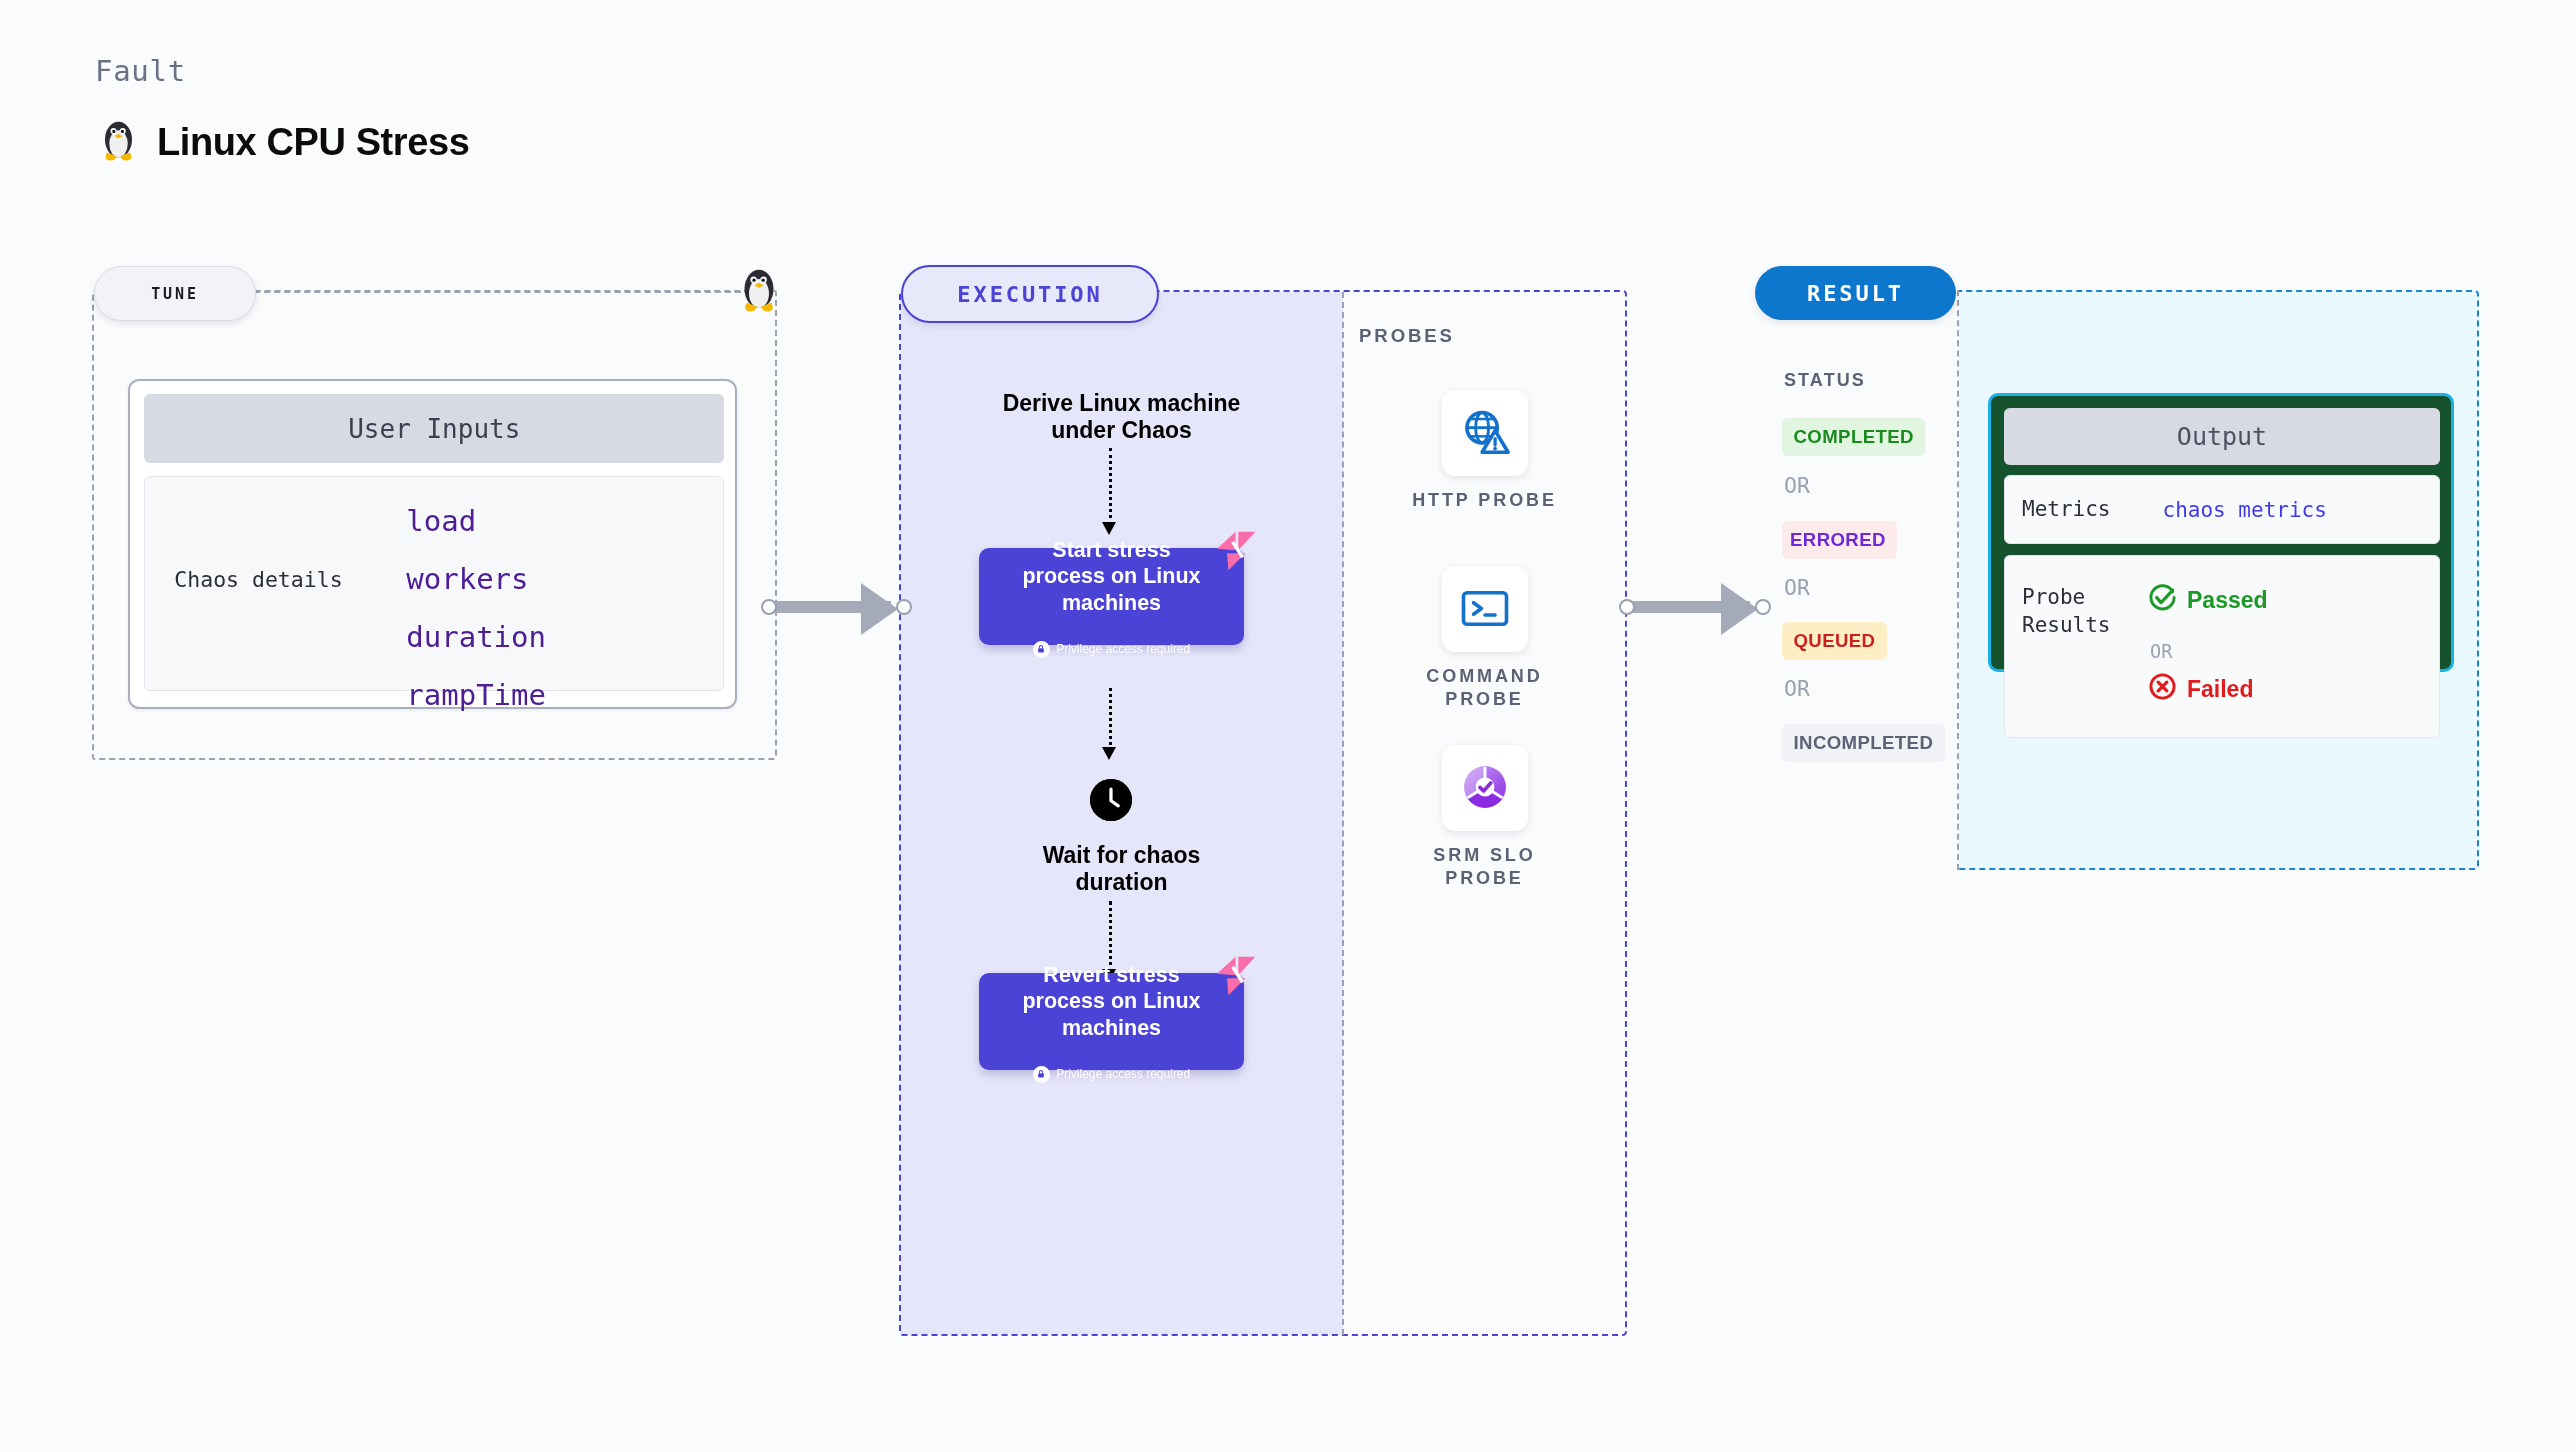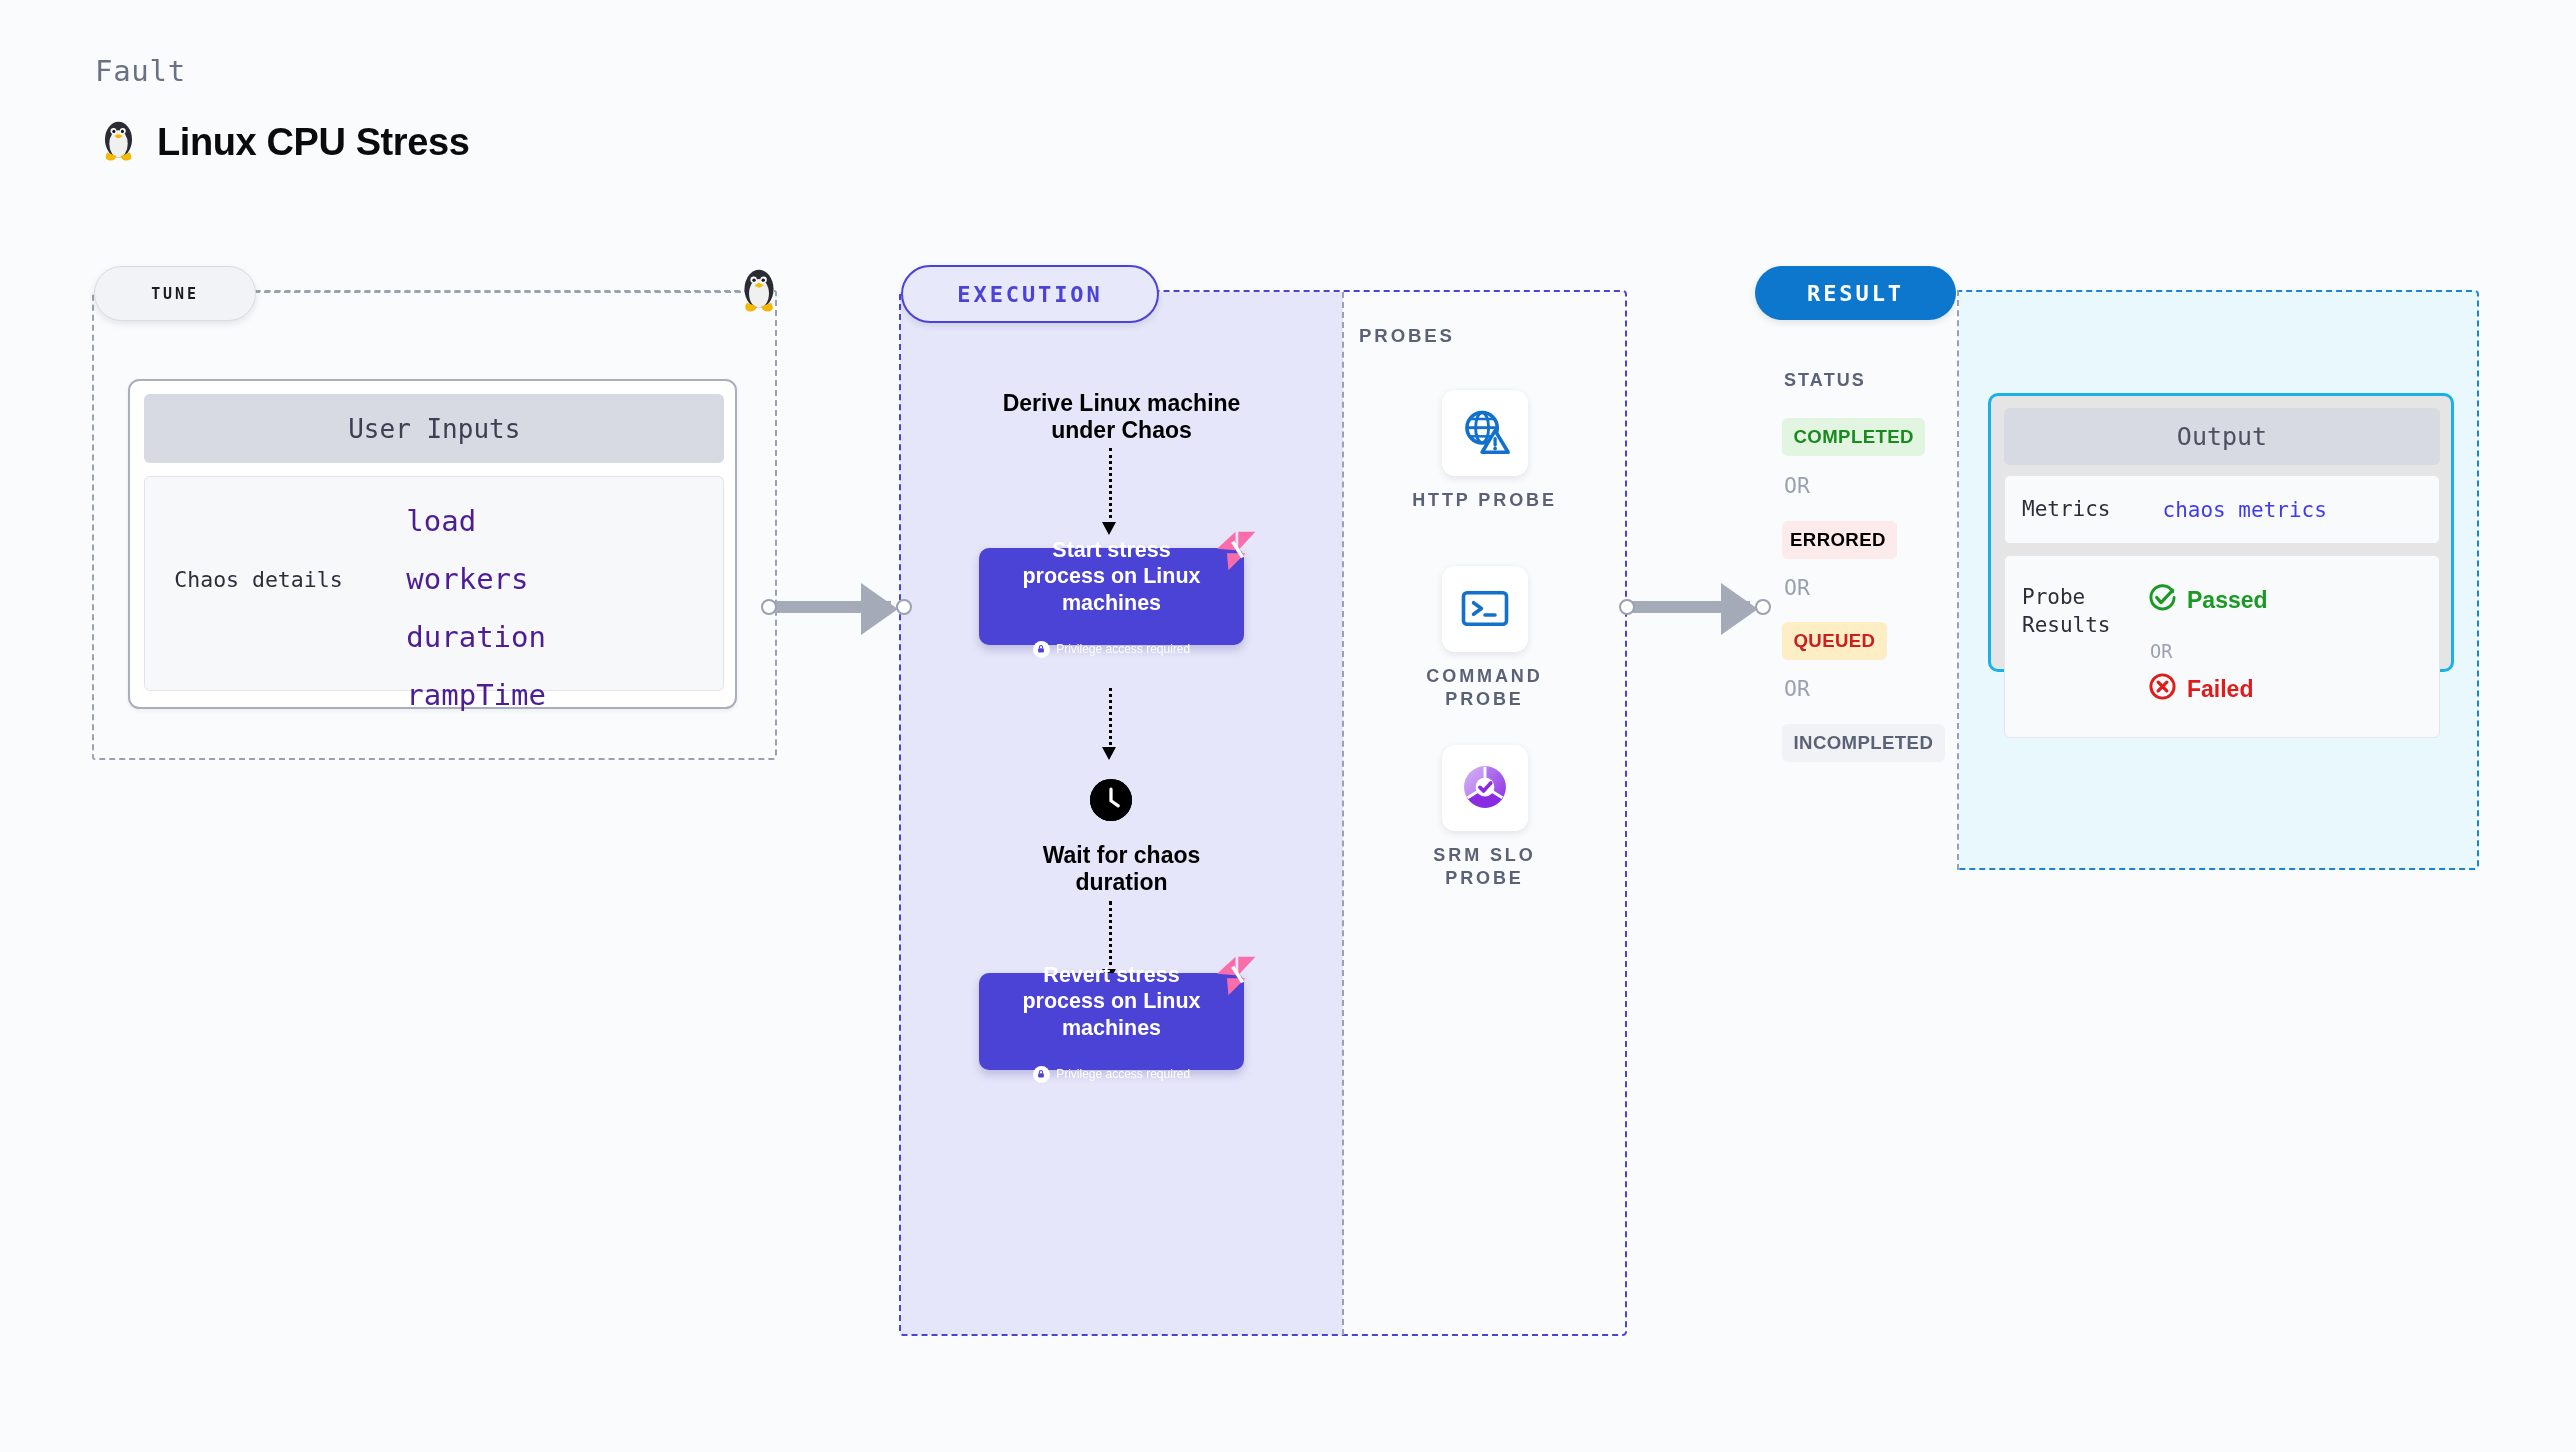--- a/index.html
+++ b/index.html
@@ -247,21 +247,21 @@
   }
   .or-text {
     position: absolute; left: 1784px;
     font-size: 21.5px; color: #9aa1b0;
     font-family: "DejaVu Sans Mono", monospace;
   }
 
   #output-panel {
     position: absolute; left: 1988px; top: 393px;
     width: 466px; height: 279px;
-    background: #e5e5e5;
+    background: #14532d;
     border: 3.6px solid #18b1e8;
     border-radius: 10px;
     box-sizing: border-box;
   }
   #output-header {
     position: absolute; left: 13px; top: 11.5px;
     width: 436px; height: 57px;
     background: #d7d9e3; border-radius: 5.7px;
     display: flex; align-items: center; justify-content: center;
     font-family: "DejaVu Sans Mono", monospace;
@@ -510,21 +510,21 @@
 
 <div id="result-container"></div>
 <div id="status-column"></div>
 <div id="result-pill" class="stage-pill">RESULT</div>
 
 <div id="status-label">STATUS</div>
 
 <div class="status-badge" style="top:418px; background:#e1f5e0; color:#1a8a1f;">COMPLETED</div>
 <div class="or-text" style="top:473px;">OR</div>
 
-<div class="status-badge" style="top:521px; background:#fdeaea; color:#000000;padding-left:8px;">ERRORED</div>
+<div class="status-badge" style="top:521px; background:#fdeaea; color:#6d28d9;padding-left:8px;">ERRORED</div>
 <div class="or-text" style="top:575px;">OR</div>
 
 <div class="status-badge" style="top:622px; background:#fdeec5; color:#cc2020;">QUEUED</div>
 <div class="or-text" style="top:676px;">OR</div>
 
 <div class="status-badge" style="top:724px; background:#f1f2f6; color:#5c6275;">INCOMPLETED</div>
 
 <div id="output-panel">
   <div id="output-header">Output</div>
 

